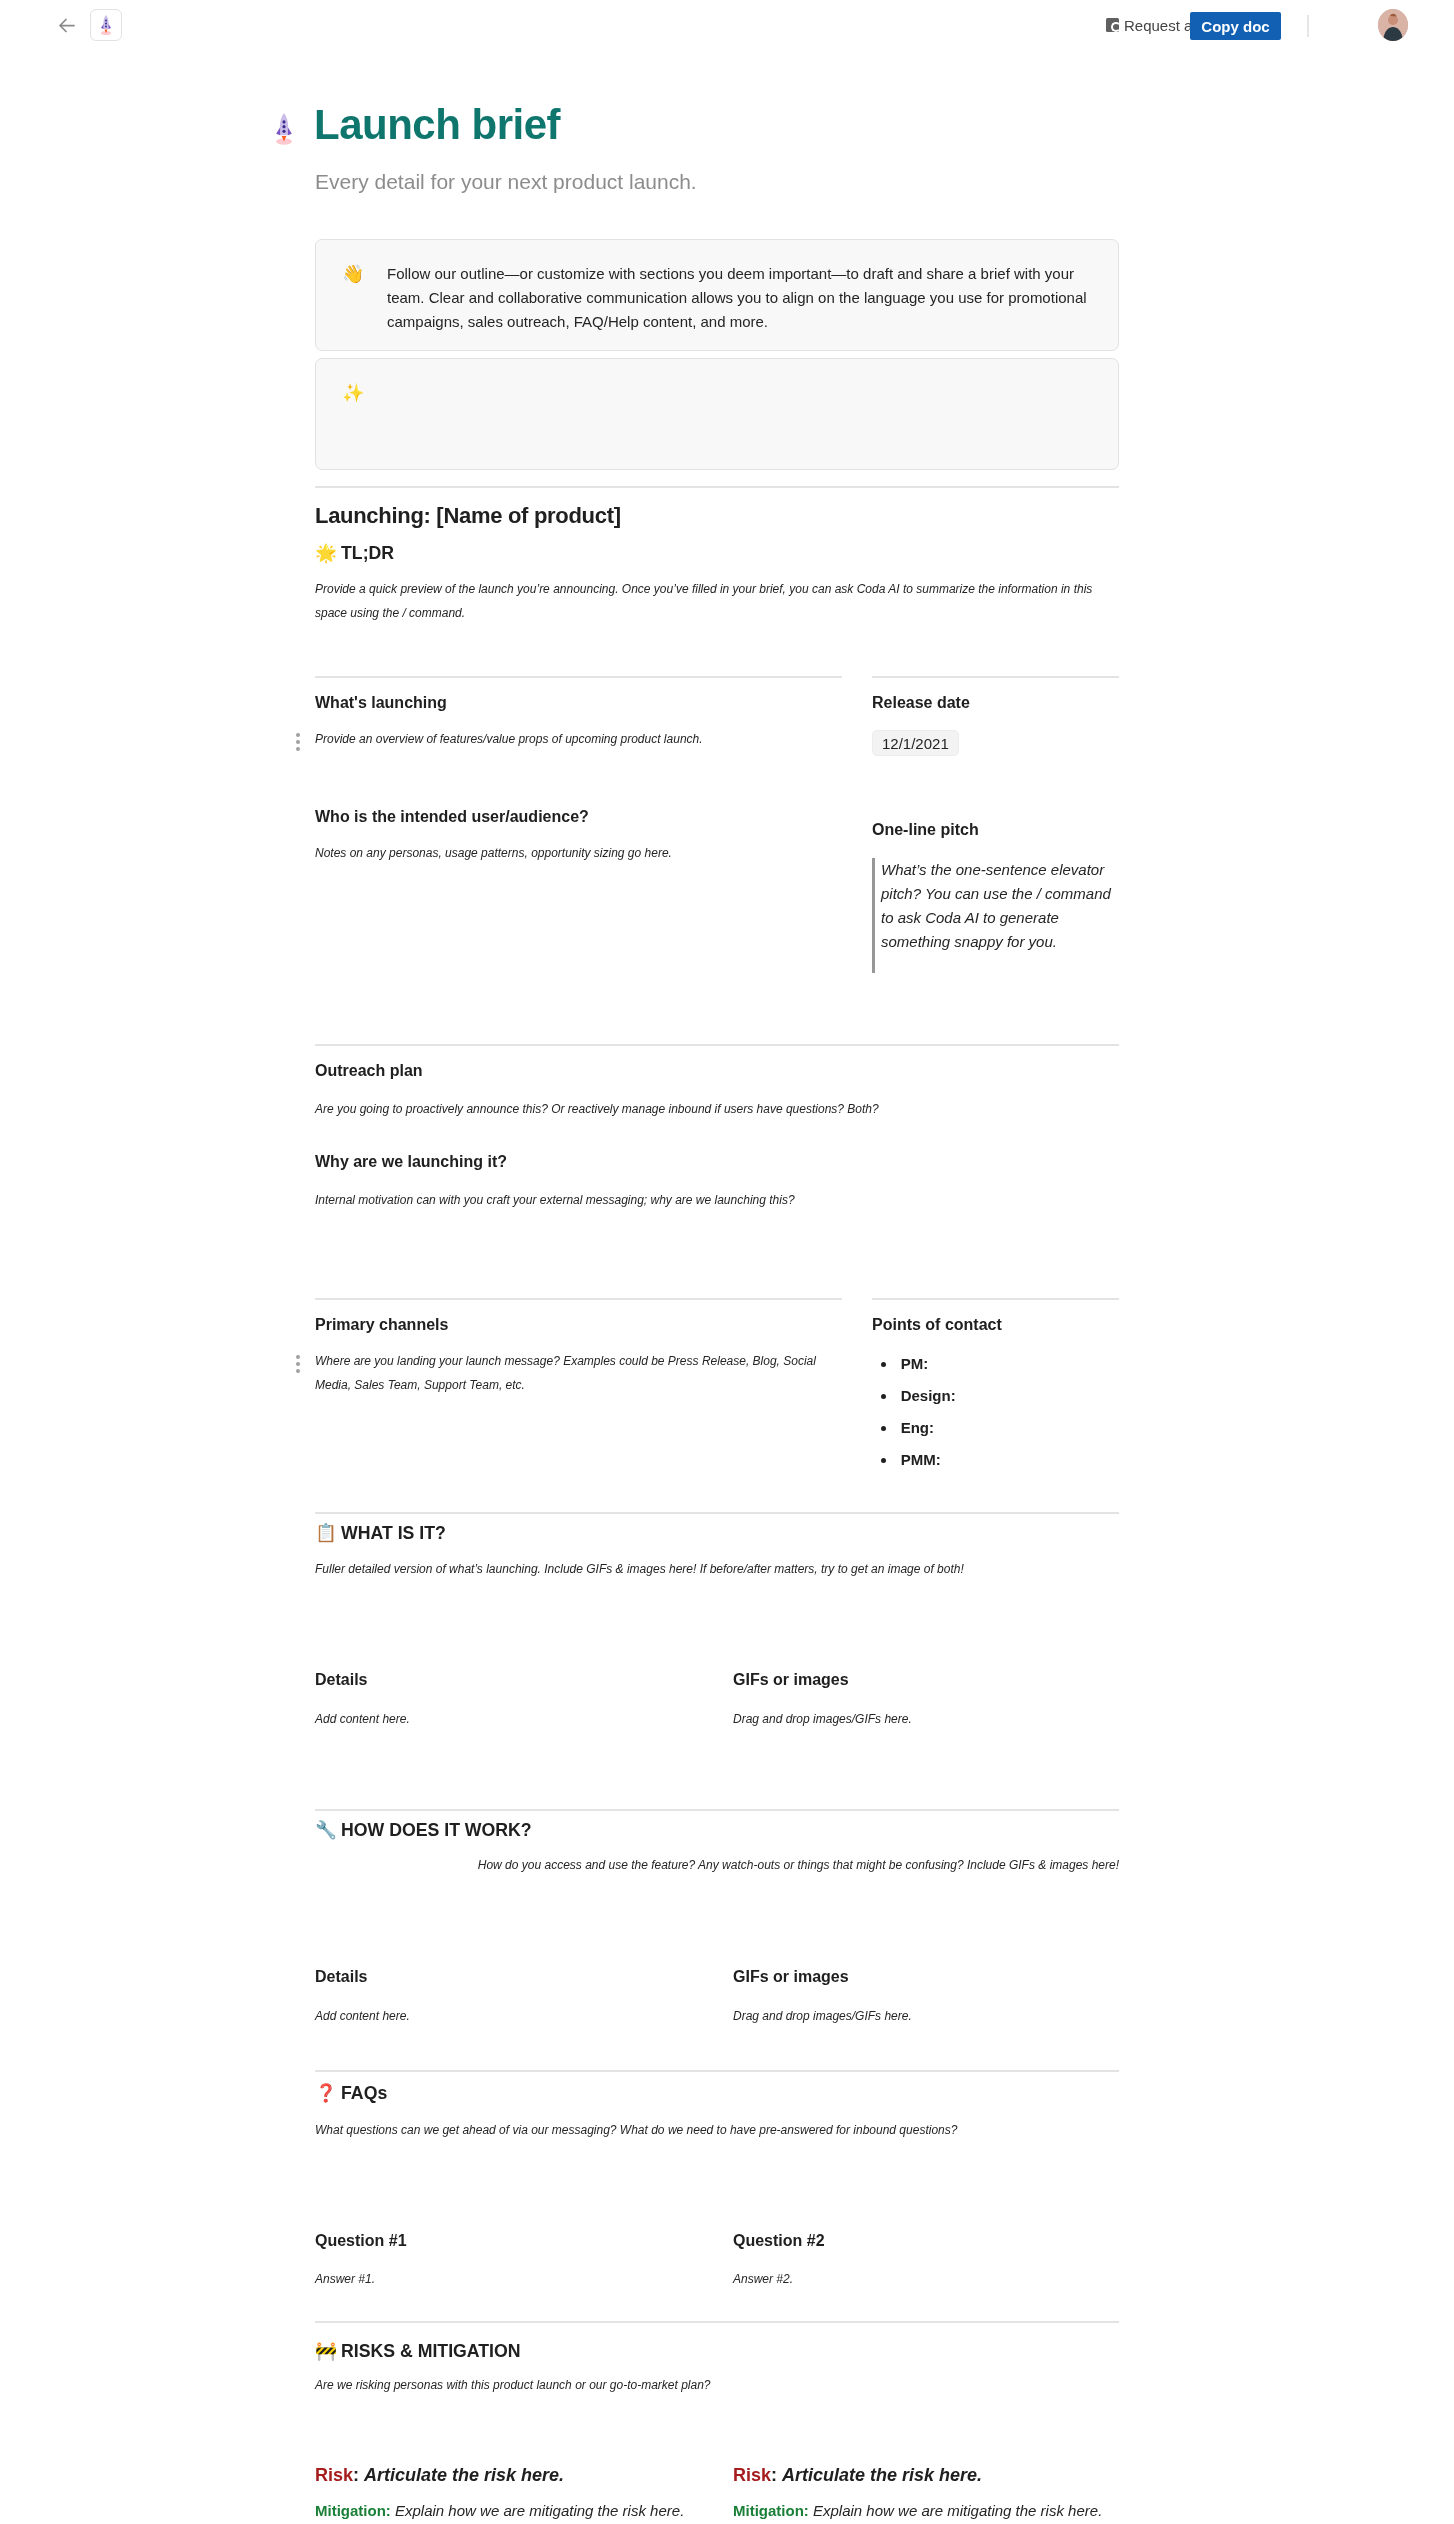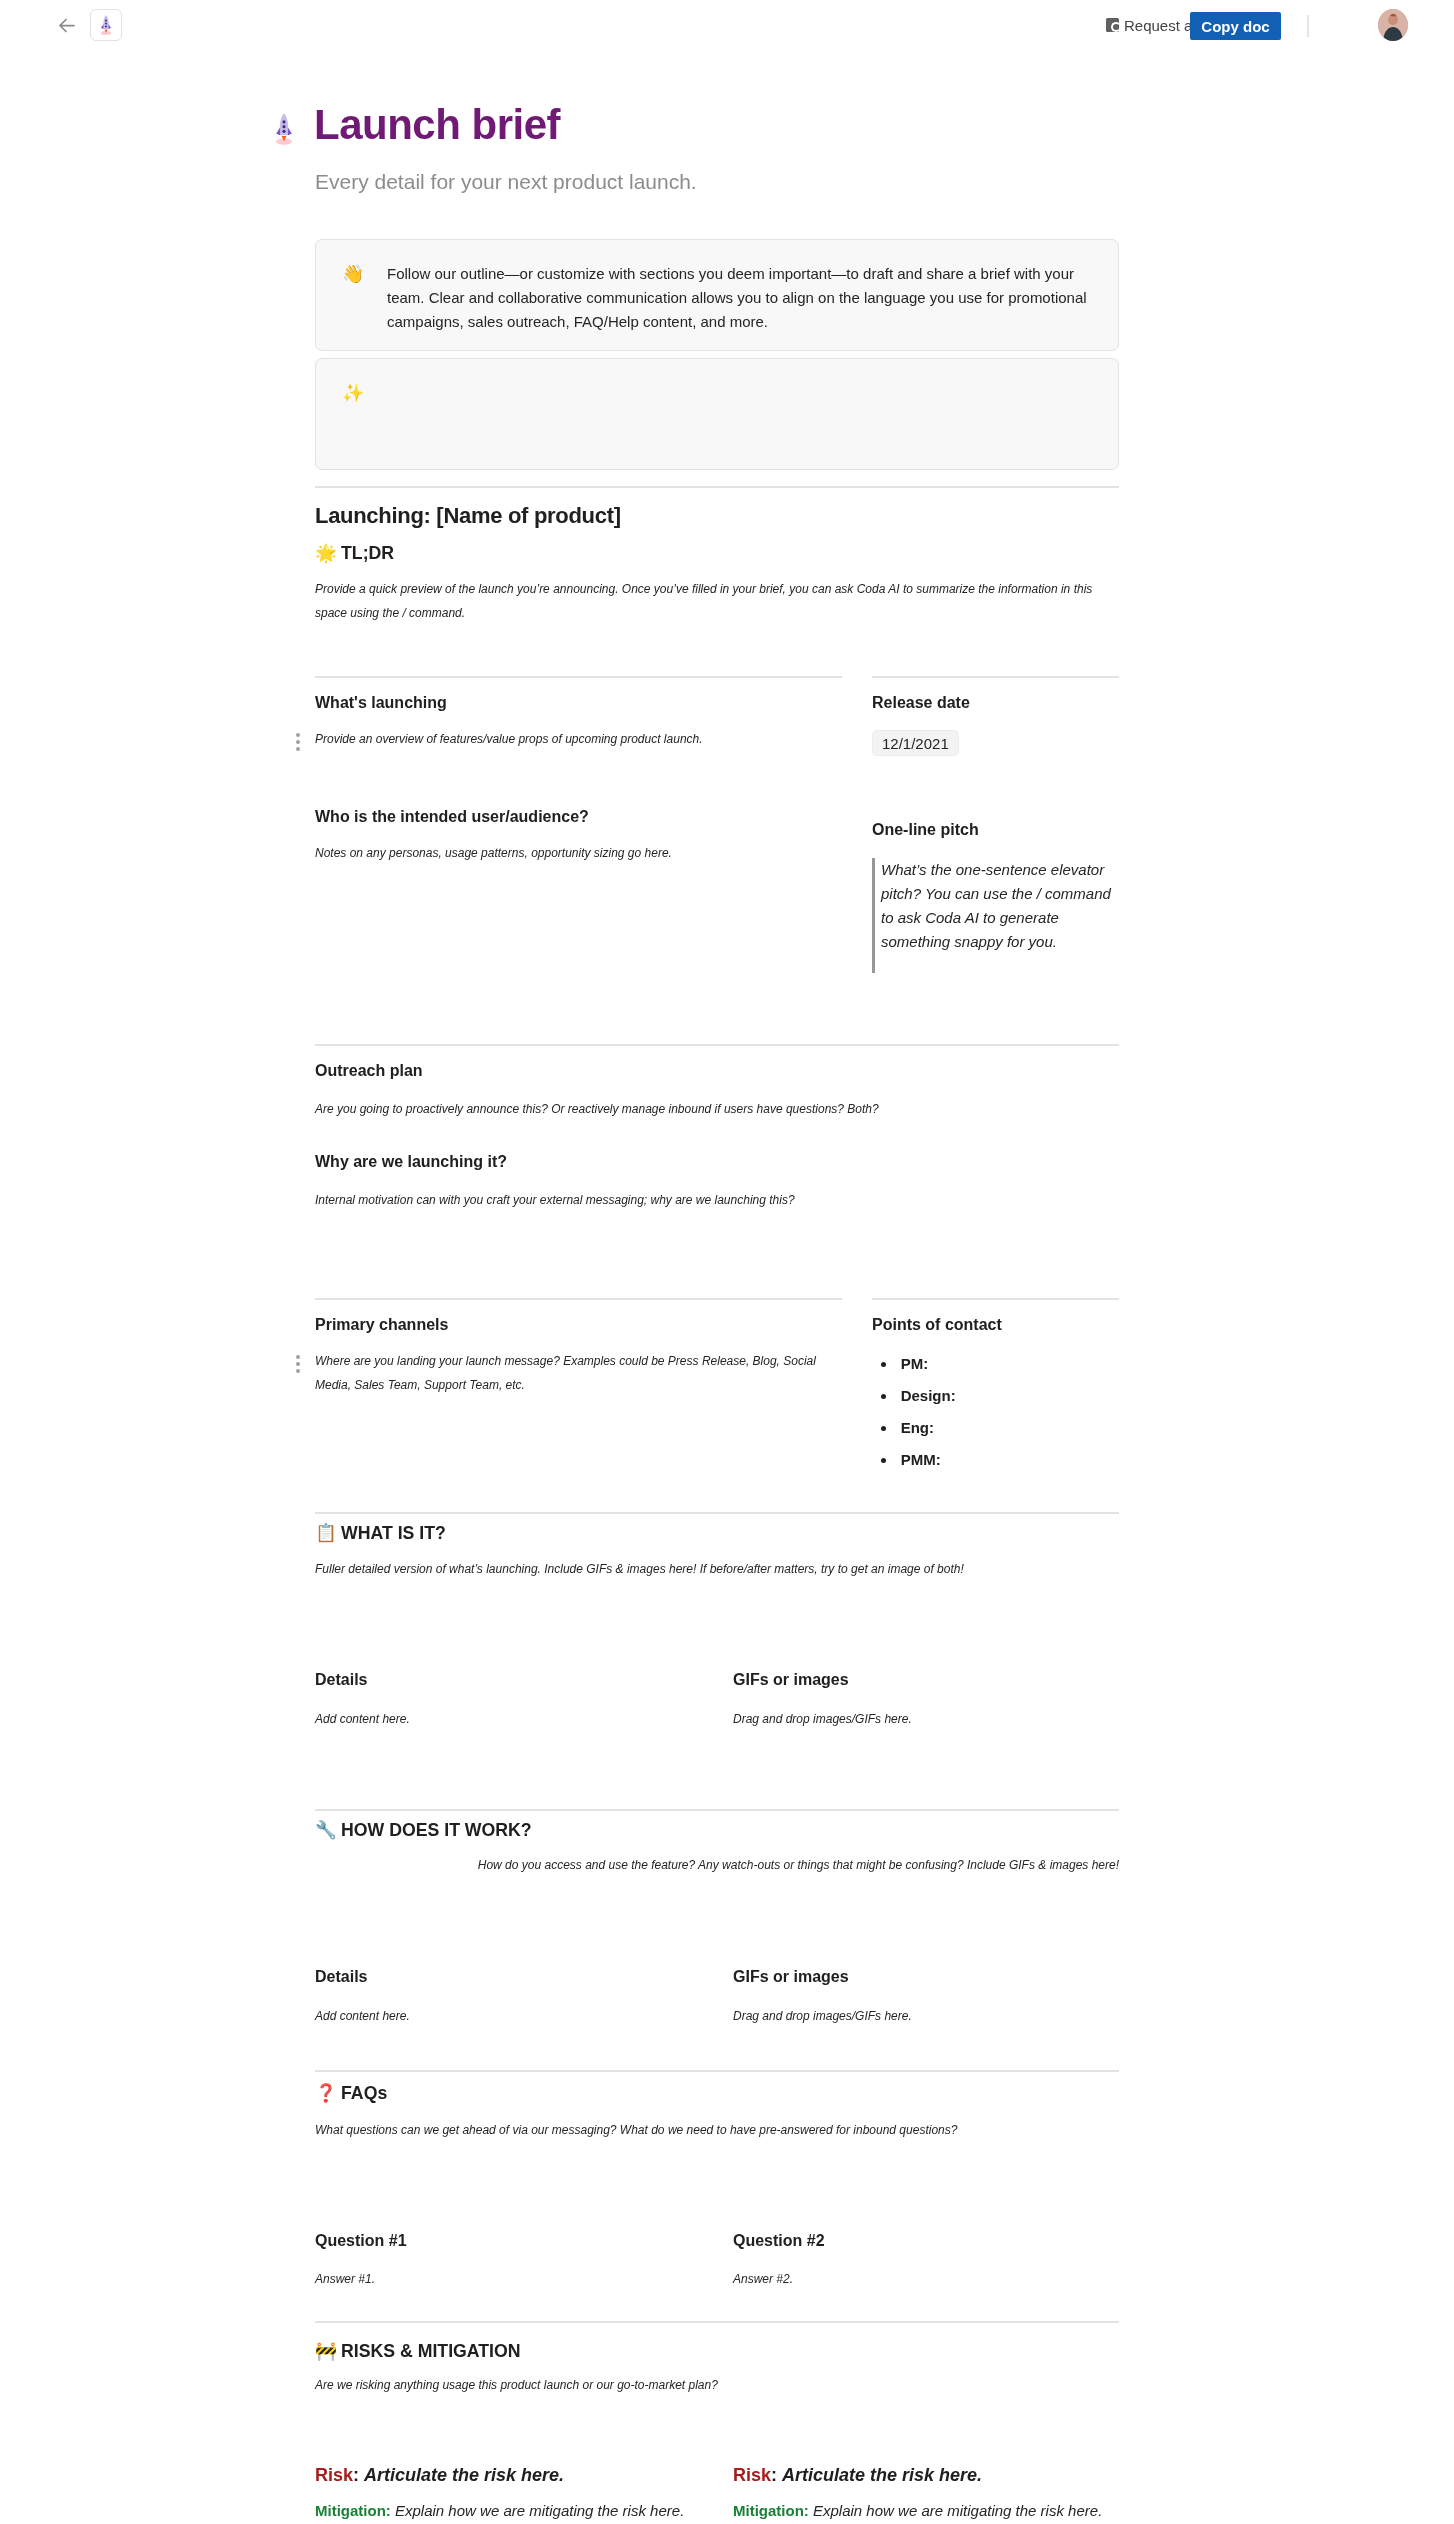--- a/index.html
+++ b/index.html
@@ -51,21 +51,21 @@
   }
   .avatar {
     position: absolute; left: 1378px; top: 9px; width: 30px; height: 32px;
     border-radius: 50%; overflow: hidden; background: #d8b0a4; cursor: pointer;
   }
 
   
   .title-icon { position: absolute; left: 273px; top: 111px; width: 22px; height: 36px; }
   .doc-title {
     position: absolute; left: 314px; top: 101px;
-    font-size: 42px; font-weight: bold; letter-spacing: -0.5px; color: #701a75;
+    font-size: 42px; font-weight: bold; letter-spacing: -0.5px; color: #0f766e;
   }
   .doc-subtitle {
     position: absolute; left: 315px; top: 170px;
     font-size: 21px; color: #8c8c8c;
   }
 
   
   .callout {
     position: absolute; left: 315px; width: 804px;
     background: #f8f8f8; border: 1.5px solid #e2e2e2; border-radius: 7px;
@@ -258,21 +258,21 @@
 <p class="ptext" style="left:315px; top:2118px; width:804px;">What questions can we get ahead of via our messaging? What do we need to have pre-answered for inbound questions?</p>
 <h4 class="h4" style="left:315px; top:2232px;">Question #1</h4>
 <p class="ptext" style="left:315px; top:2267px; width:394px;">Answer #1.</p>
 <h4 class="h4" style="left:733px; top:2232px;">Question #2</h4>
 <p class="ptext" style="left:733px; top:2267px; width:386px;">Answer #2.</p>
 
 <div class="hr" style="left:315px; top:2321px; width:804px;"></div>
 <h3 class="h3" style="left:315px; top:2341px;">
   <span class="emo">🚧</span><span>RISKS &amp; MITIGATION</span>
 </h3>
-<p class="ptext" style="left:315px; top:2373px; width:804px;">Are we risking anything usage this product launch or our go-to-market plan?</p>
+<p class="ptext" style="left:315px; top:2373px; width:804px;">Are we risking personas with this product launch or our go-to-market plan?</p>
 
 <div class="risk-line" style="left:315px; top:2465px;">
   <span class="risk-label">Risk</span><b>: </b><span class="risk-text">Articulate the risk here.</span>
 </div>
 <div class="mitig-line" style="left:315px; top:2499px;">
   <span class="mitig-label">Mitigation:</span>
   <span class="mitig-text">Explain how we are mitigating the risk here.</span>
 </div>
 
 <div class="risk-line" style="left:733px; top:2465px;">

